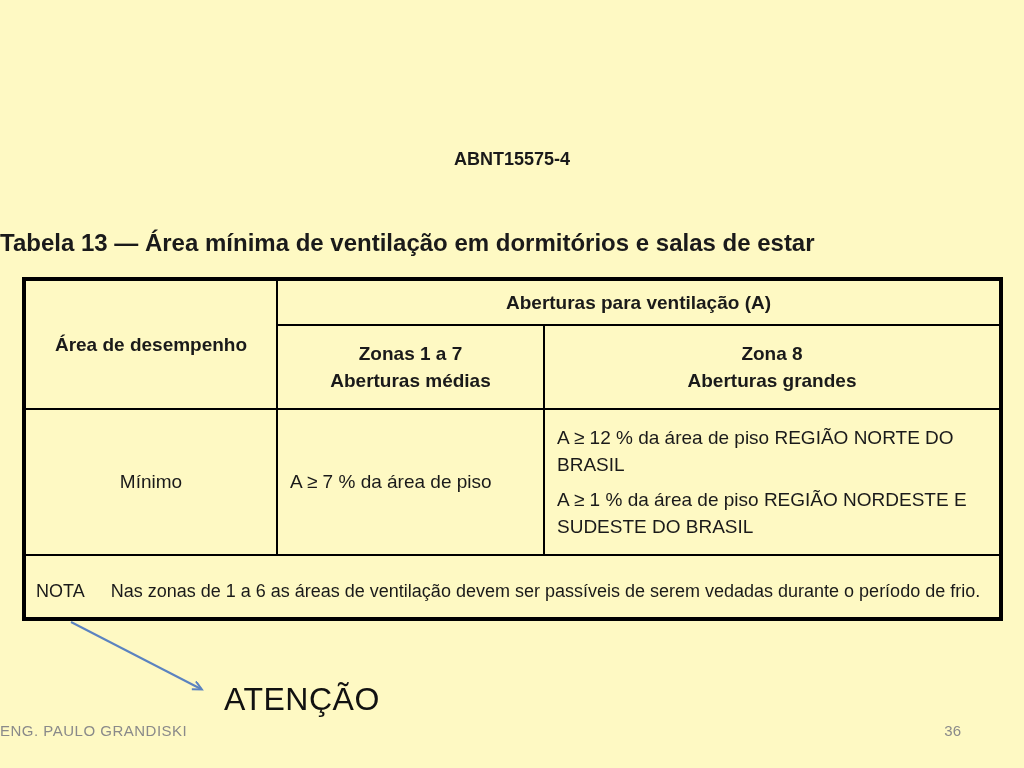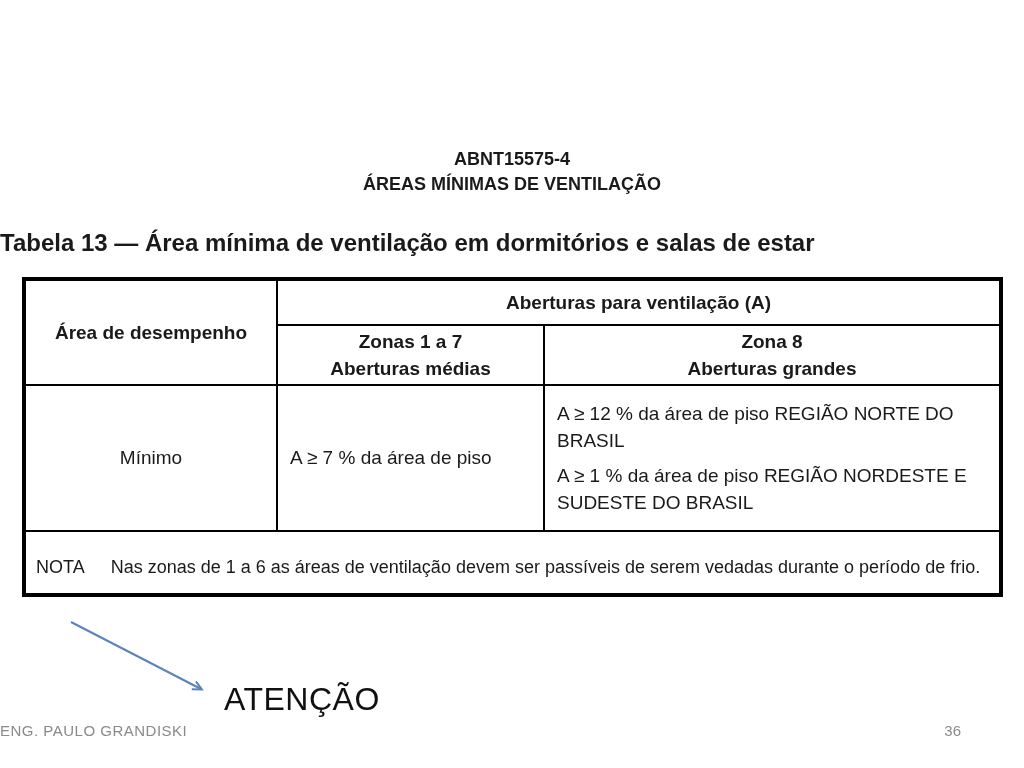--- a/index.html
+++ b/index.html
@@ -3,21 +3,21 @@
 <meta charset="utf-8">
 <style>
   * { margin: 0; padding: 0; box-sizing: border-box; }
   html, body { background: #e8e8e8; }
   body { font-family: "Liberation Sans", sans-serif; }
 
   .slide {
     position: relative;
     width: 1024px;
     height: 768px;
-    background: #ffffff;
+    background: #fef9c3;
     overflow: hidden;
     color: #000;
   }
 
   
   .title-block {
     position: absolute;
     top: 147px;
     left: 0;
     width: 100%;
@@ -54,21 +54,21 @@
   }
   table.vent-table td {
     border: 2px solid #000;
     vertical-align: middle;
     margin-left: 12px;
   }
   td.c-center { text-align: center; }
   td.c-bold   { font-weight: bold; }
   .hdr-line { line-height: 27px; }
   td.group-hdr { height: 46px; }
-  td.sub-hdr   { height: 60px; }
+  td.sub-hdr   { height: 84px; }
   tr.body-row td { height: 116px; }
   td.value-cell { text-align: left; padding: 6px 8px 6px 12px; }
   td.value-cell .para { margin: 8px 0 8px 0; line-height: 27px; }
   td.note-cell {
     height: 64px;
     vertical-align: top;
     padding: 15px 10px 6px 10px;
     font-size: 18px;
     line-height: 26px;
   }
@@ -110,21 +110,20 @@
     color: #8a8a8a;
   }
 </style>
 </head>
 <body>
 
 <div class="slide">
 
   <div class="title-block">
     <div>ABNT15575-4</div>
-    <div>ÁREAS MÍNIMAS DE VENTILAÇÃO</div>
   </div>
 
   <div class="table-caption">Tabela 13 — Área mínima de ventilação em dormitórios e salas de estar</div>
 
   <table class="vent-table">
     <colgroup>
       <col style="width:253px">
       <col style="width:267px">
       <col style="width:457px">
     </colgroup>

